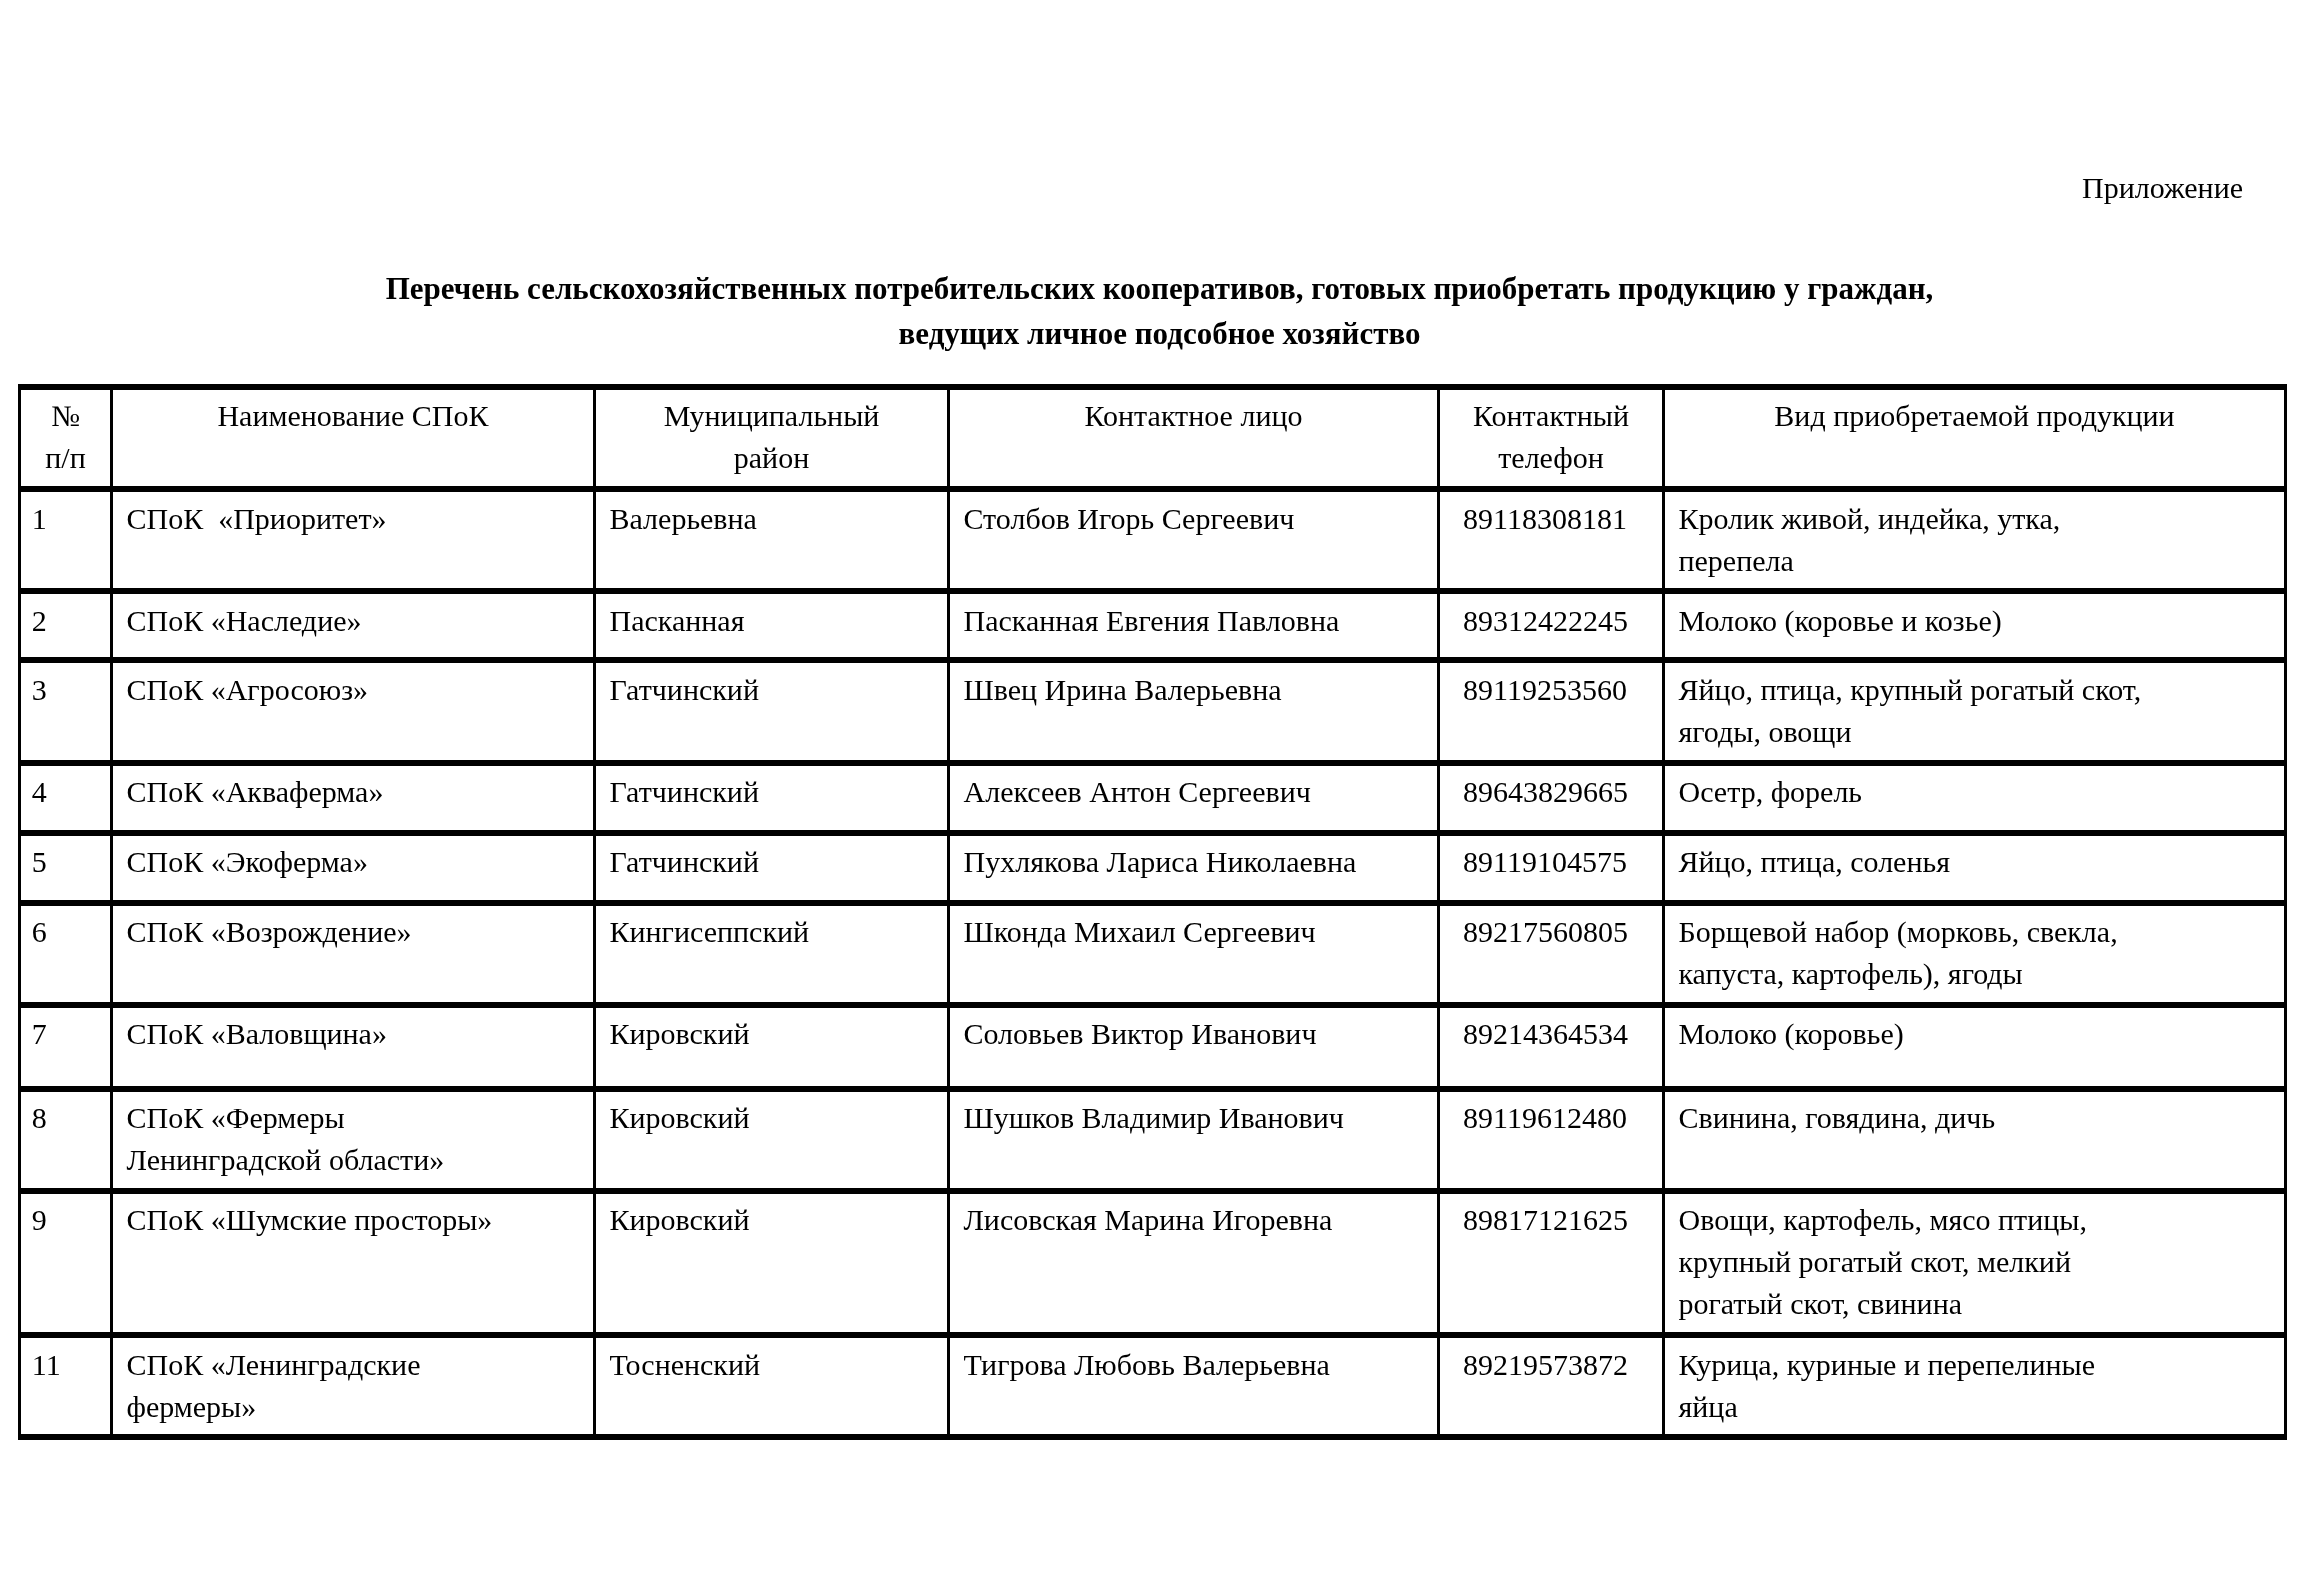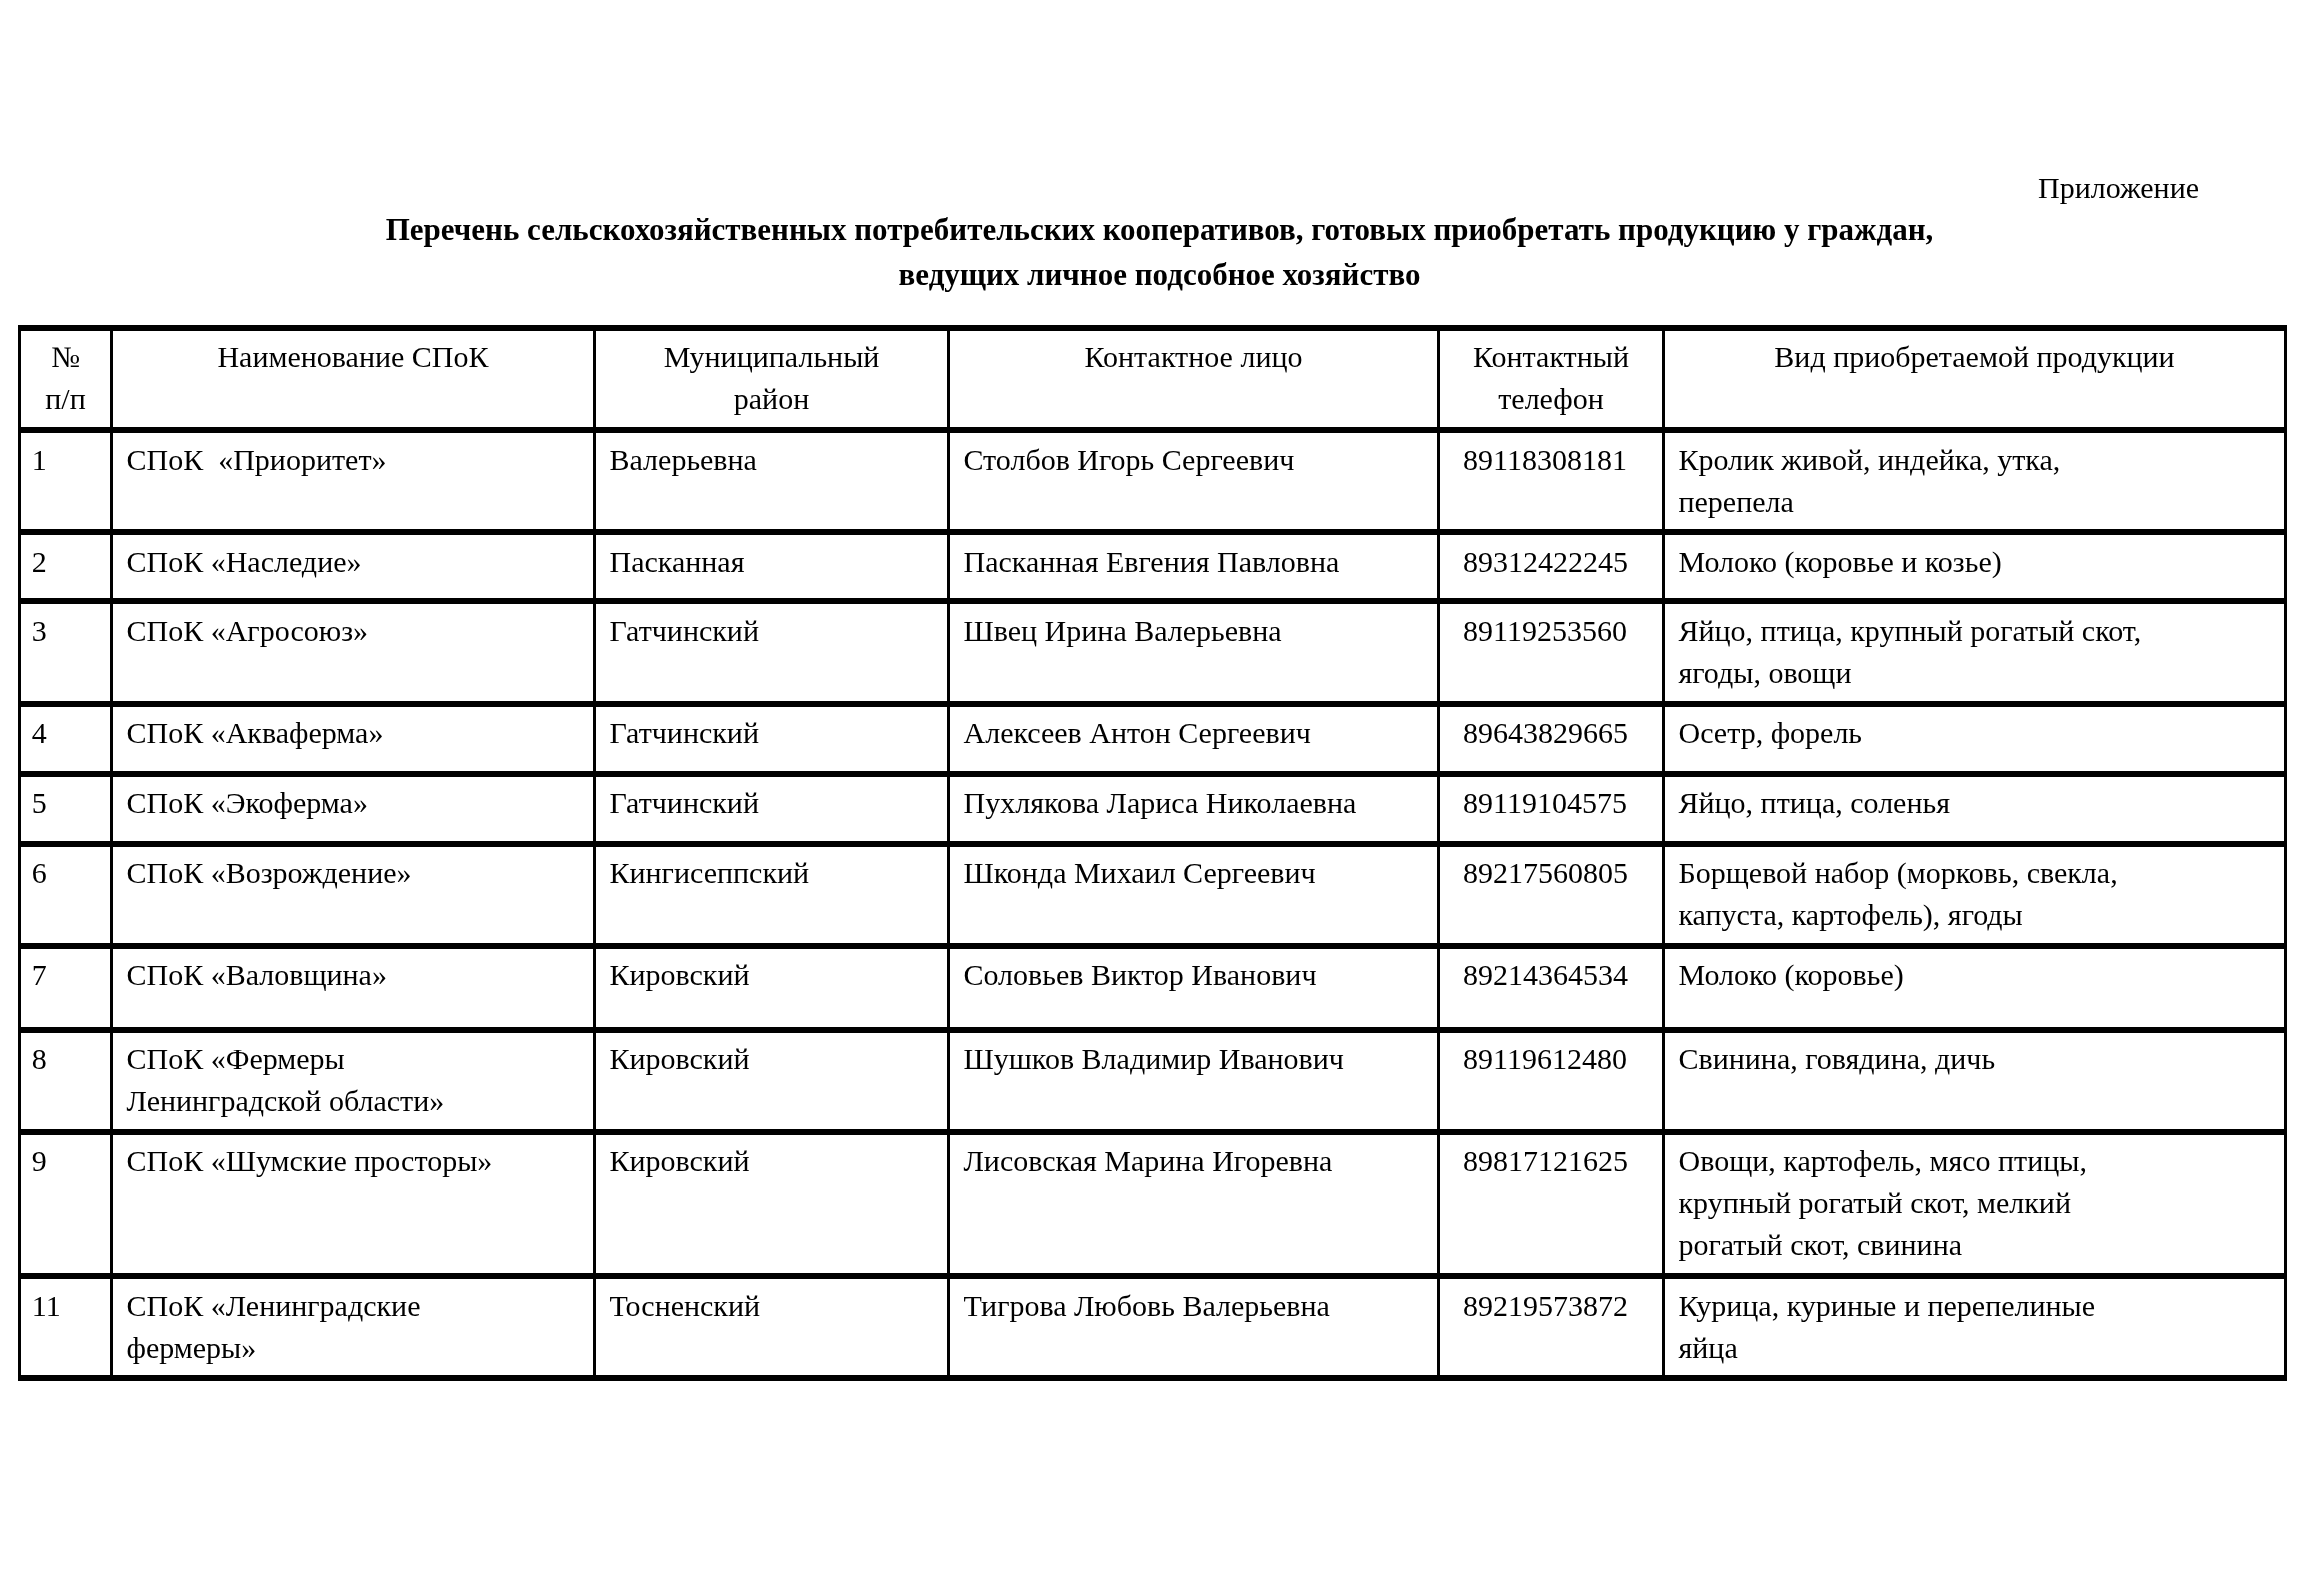--- a/index.html
+++ b/index.html
@@ -11,23 +11,24 @@
   body {
     font-family: "Liberation Serif", "DejaVu Serif", serif;
     color: #000000;
     padding-top: 169px;
     overflow: hidden;
   }
   .annex {
     font-size: 30px;
     line-height: 38px;
     text-align: right;
-    padding-right: 120px;
+    padding-right: 76px;
   }
   .doc-title {
+    margin-top: 59px;
     font-size: 31px;
     font-weight: bold;
     line-height: 45px;
     text-align: center;
     white-space: pre-line;
   }
   table.coop {
     border-collapse: collapse;
     table-layout: fixed;
     width: 2265px;

